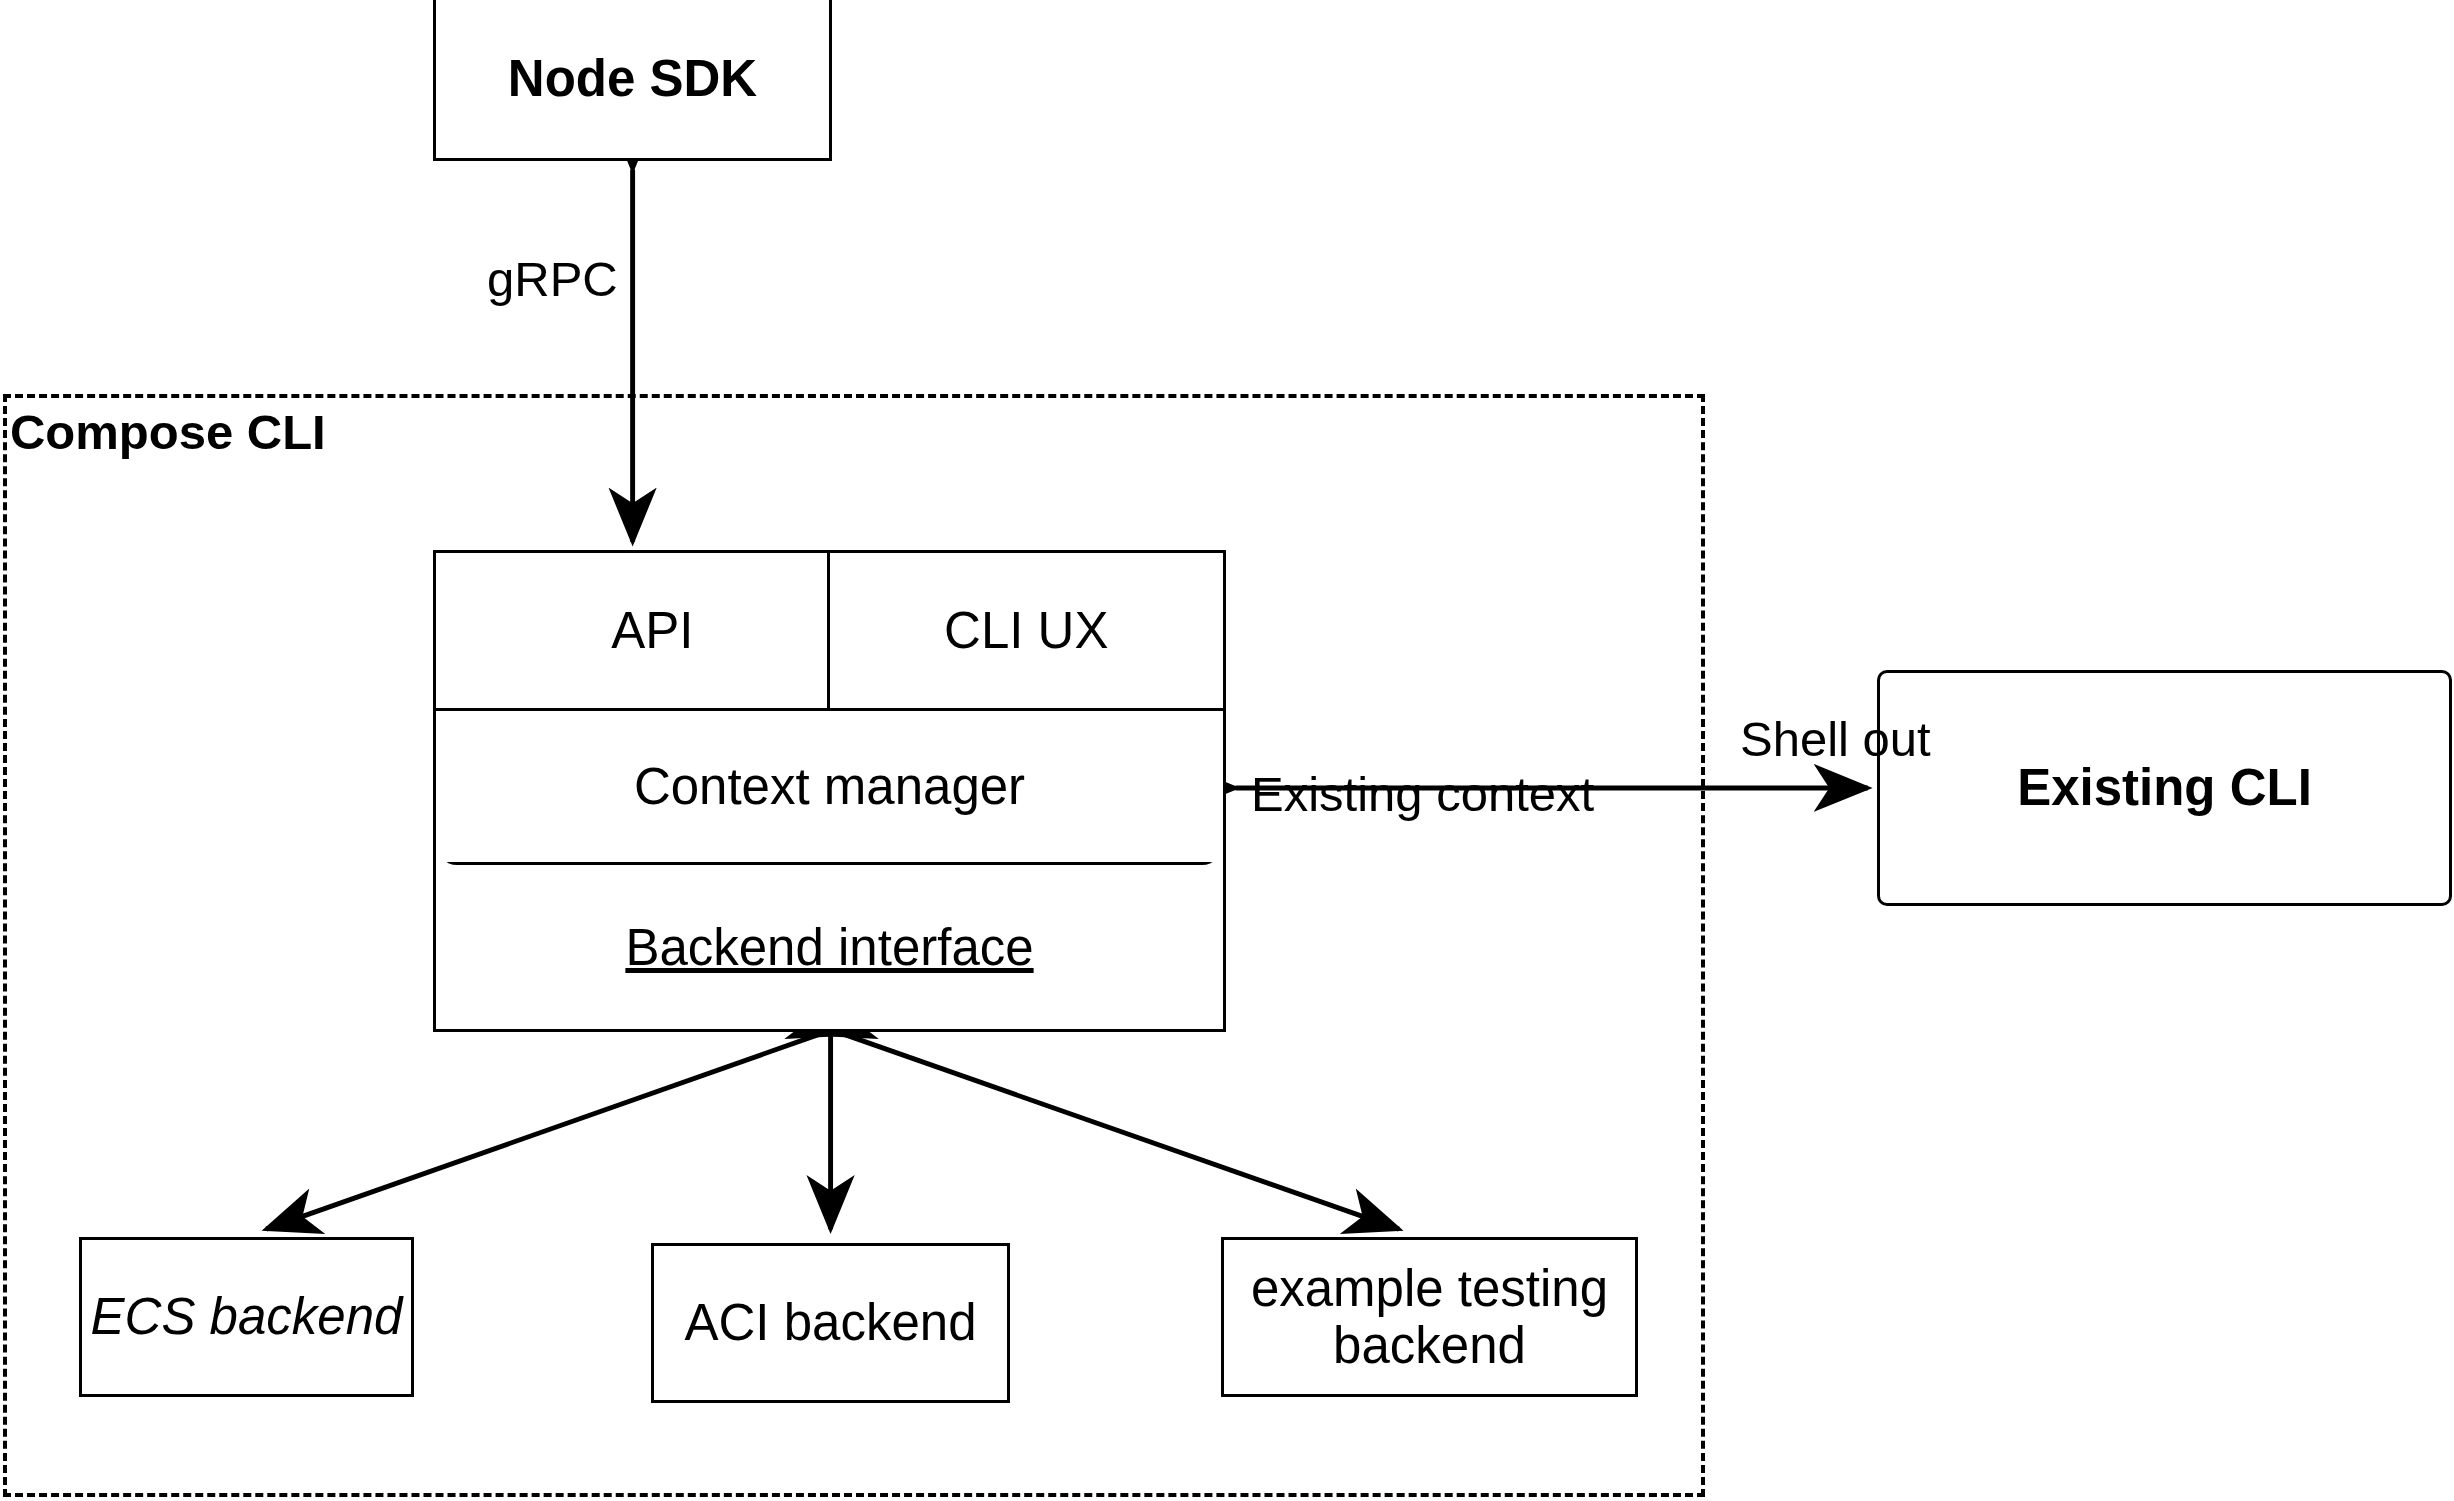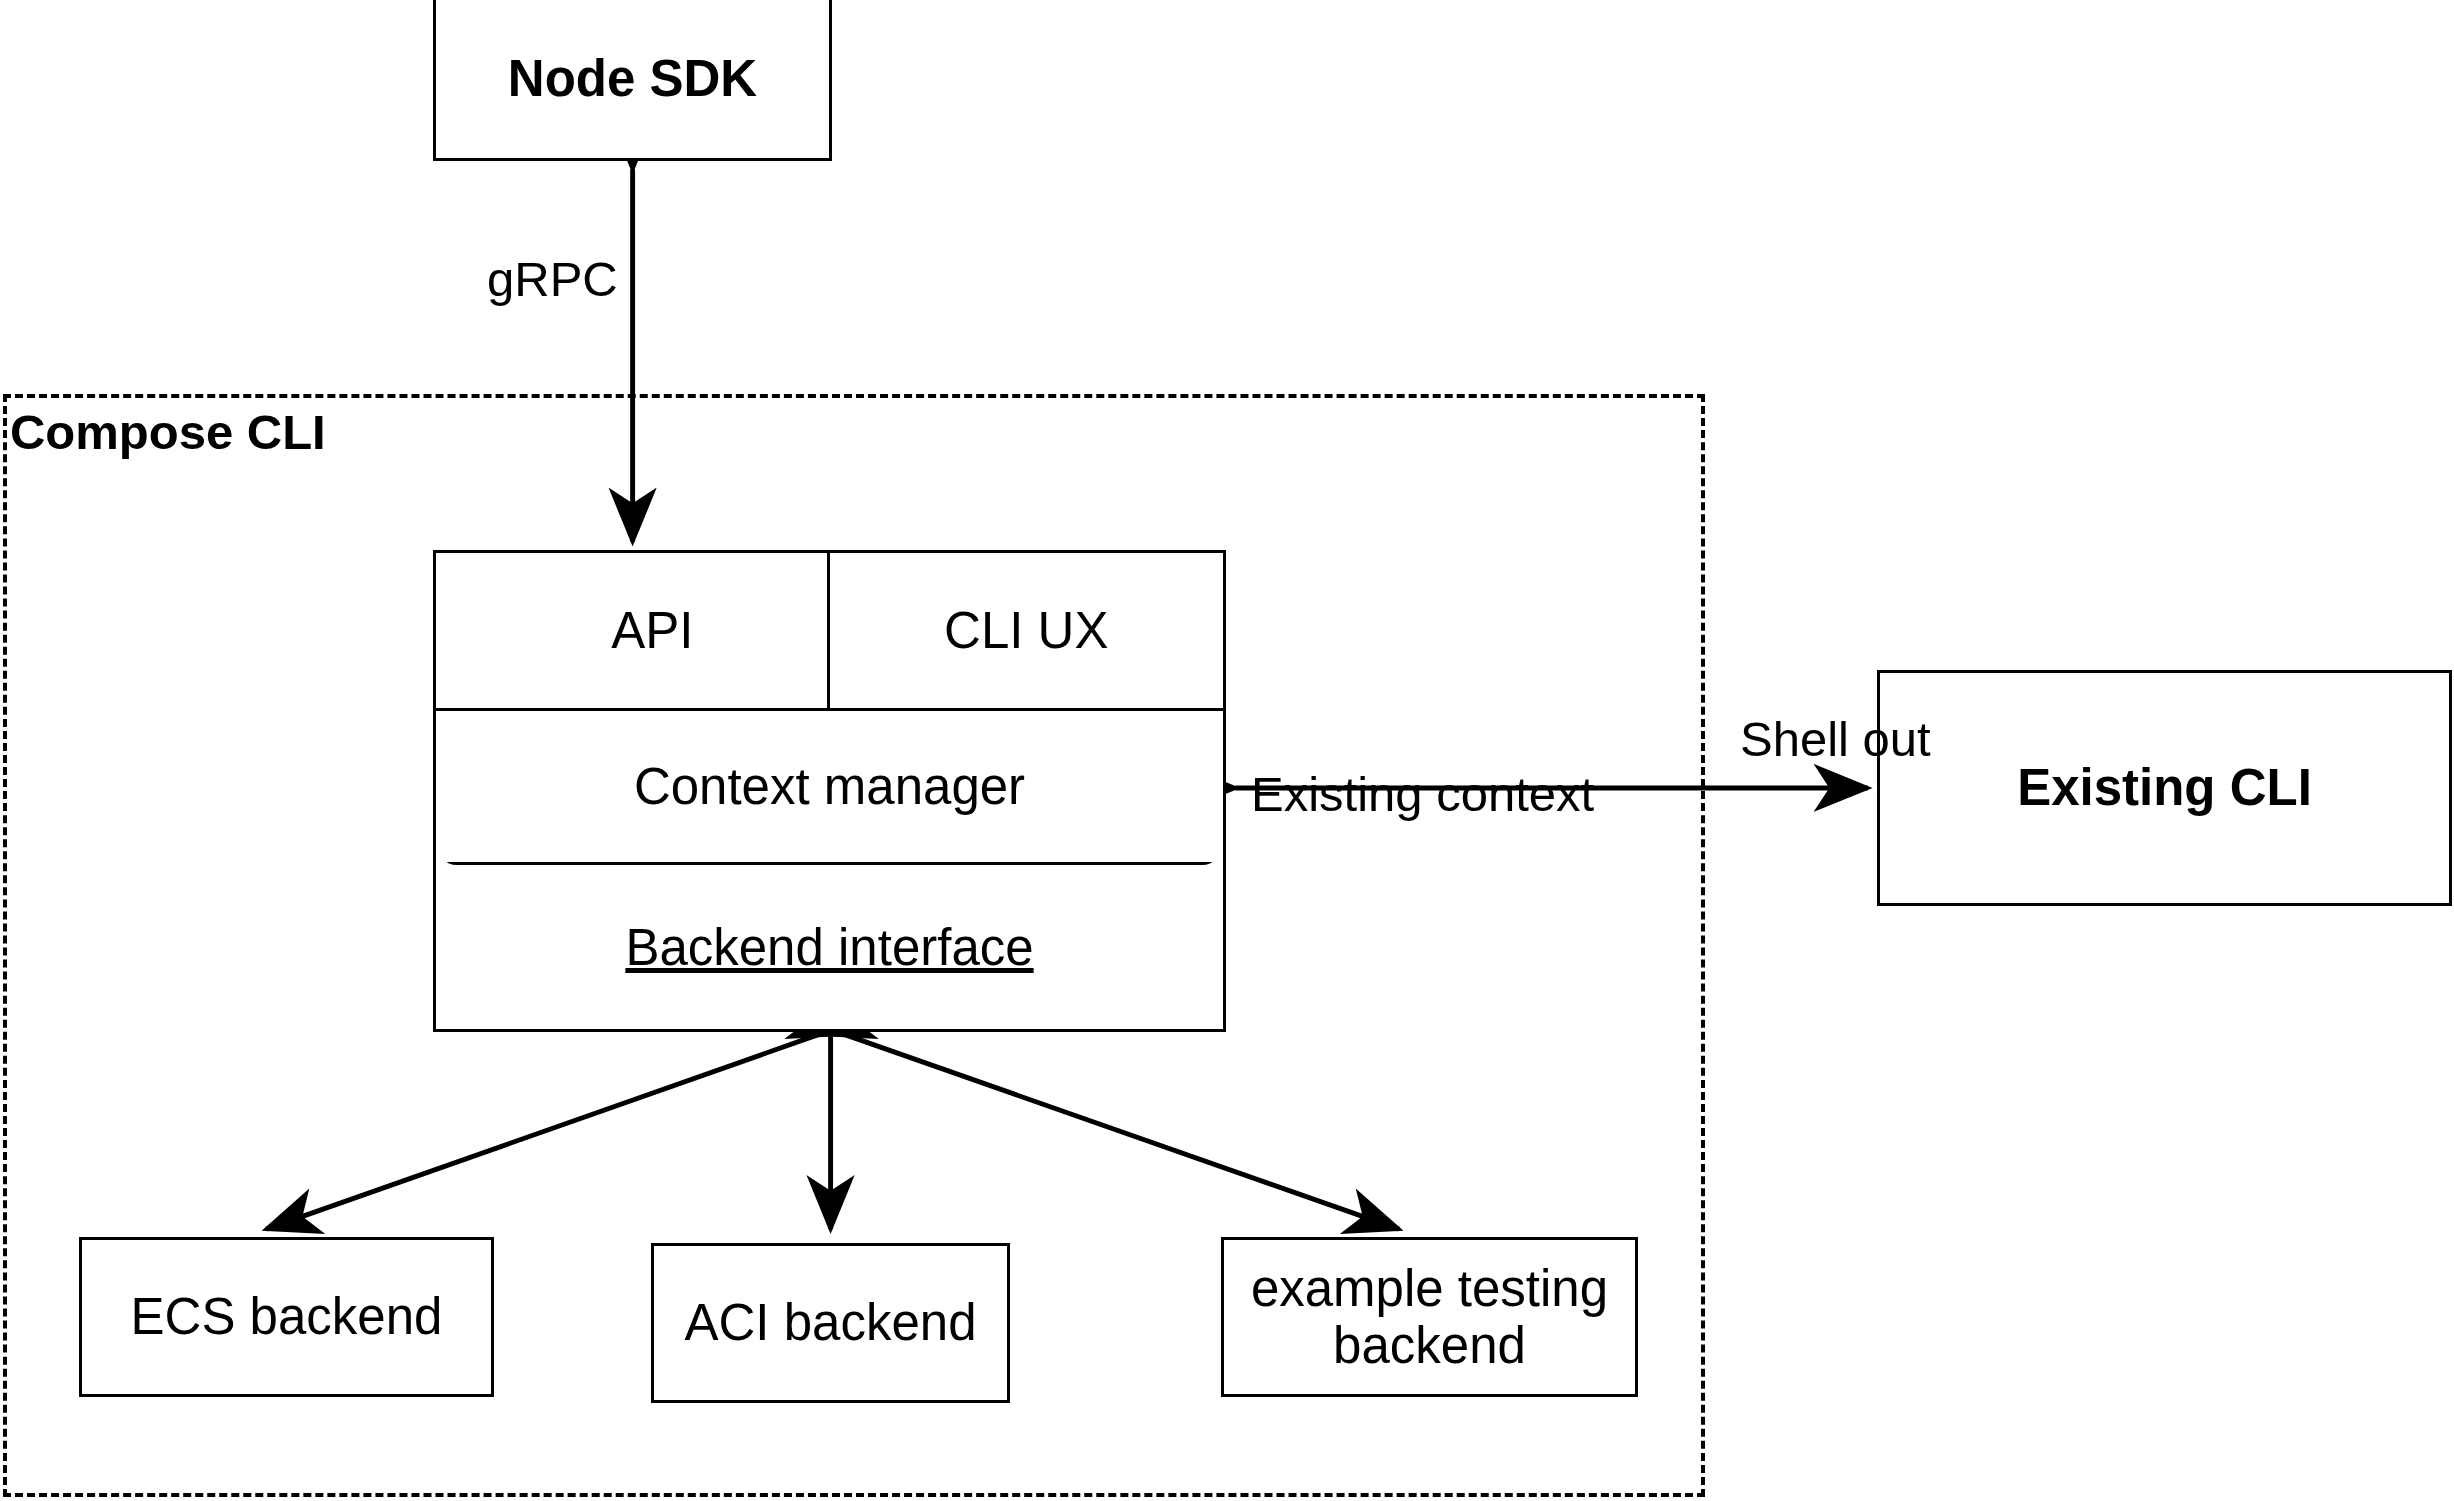--- a/index.html
+++ b/index.html
@@ -163,25 +163,25 @@
       <div class="cell f52" style="width:100%;">
         <span>Backend interface</span>
       </div>
     </div>
   </div>
 
   <div class="edge-label f50" style="left:1251px; top:742px;margin-top:24px;">Existing context</div>
 
   <div class="edge-label f50" style="left:1740px; top:711px;">Shell out</div>
 
-  <div class="box bold f52" style="left:1877px; top:670px; width:575px; height:236px;">
+  <div class="box bold f52" style="left:1877px; top:670px; width:575px; height:236px;border-radius:10px;">
     <span>Existing CLI</span>
   </div>
 
-  <div class="box f52" style="left:79px; top:1237px; width:415px; height:160px;">
+  <div class="box f52" style="left:79px; top:1237px; width:335px; height:160px;font-style:italic;">
     <span>ECS backend</span>
   </div>
 
   <div class="box f52" style="left:651px; top:1243px; width:359px; height:160px;">
     <span>ACI backend</span>
   </div>
 
   <div class="box f52" style="left:1221px; top:1237px; width:417px; height:160px; flex-direction:column;">
     <span>example testing</span>
     <span>backend</span>

